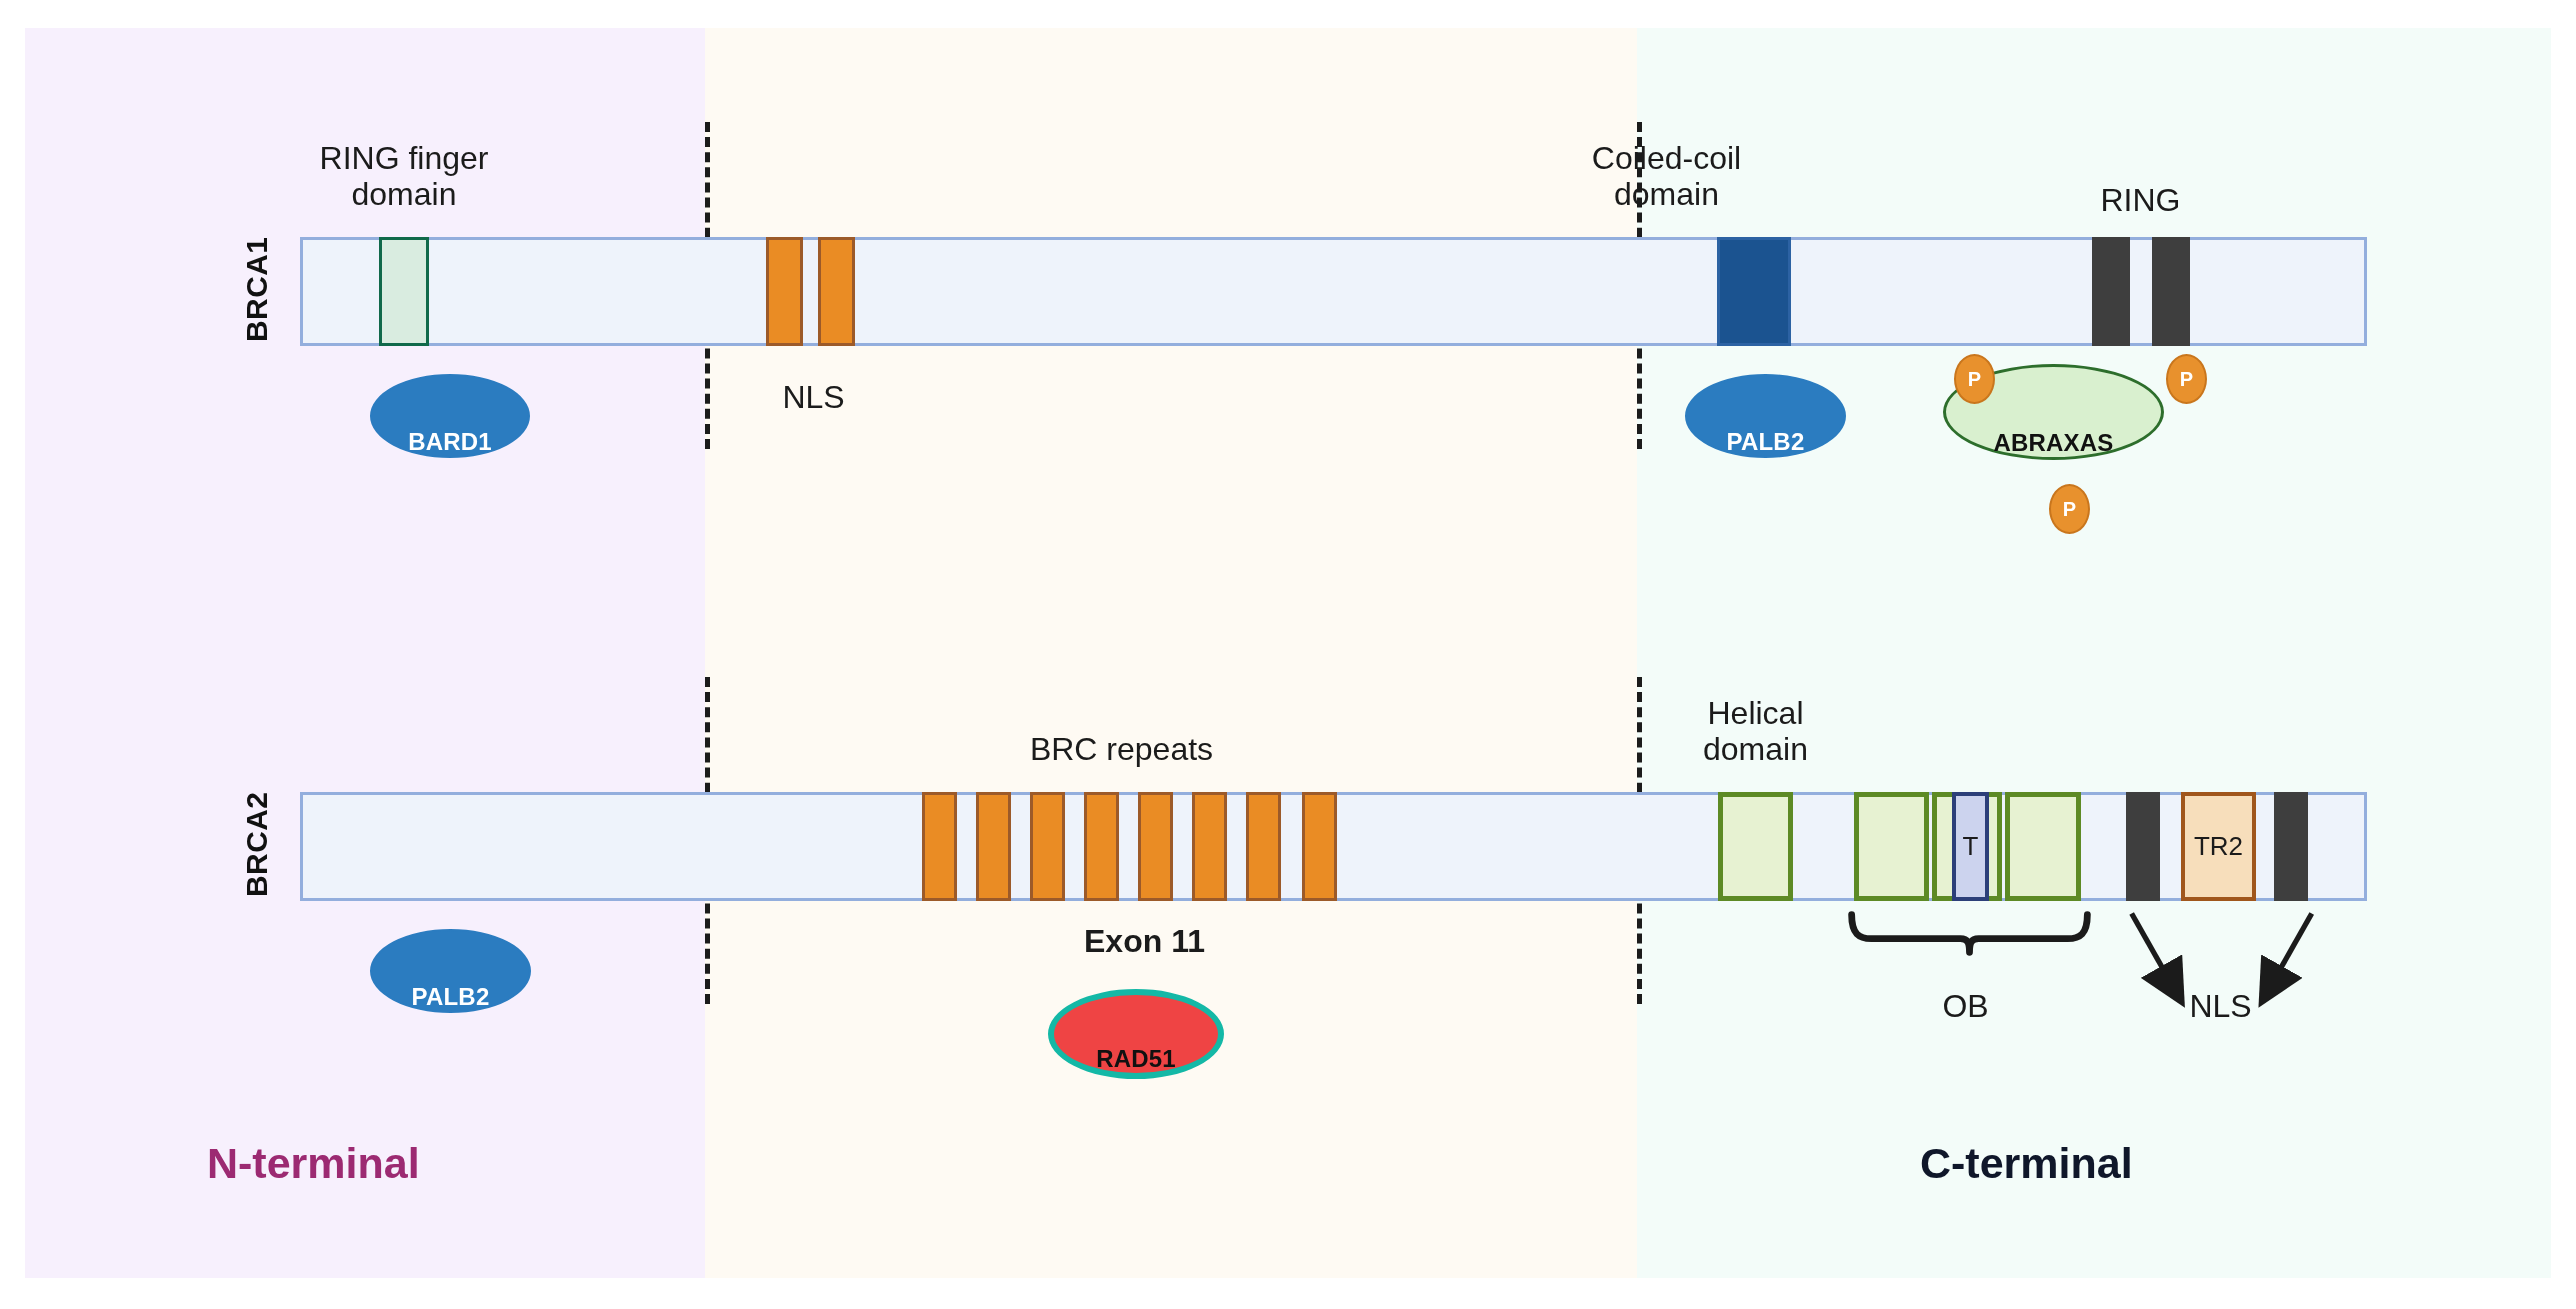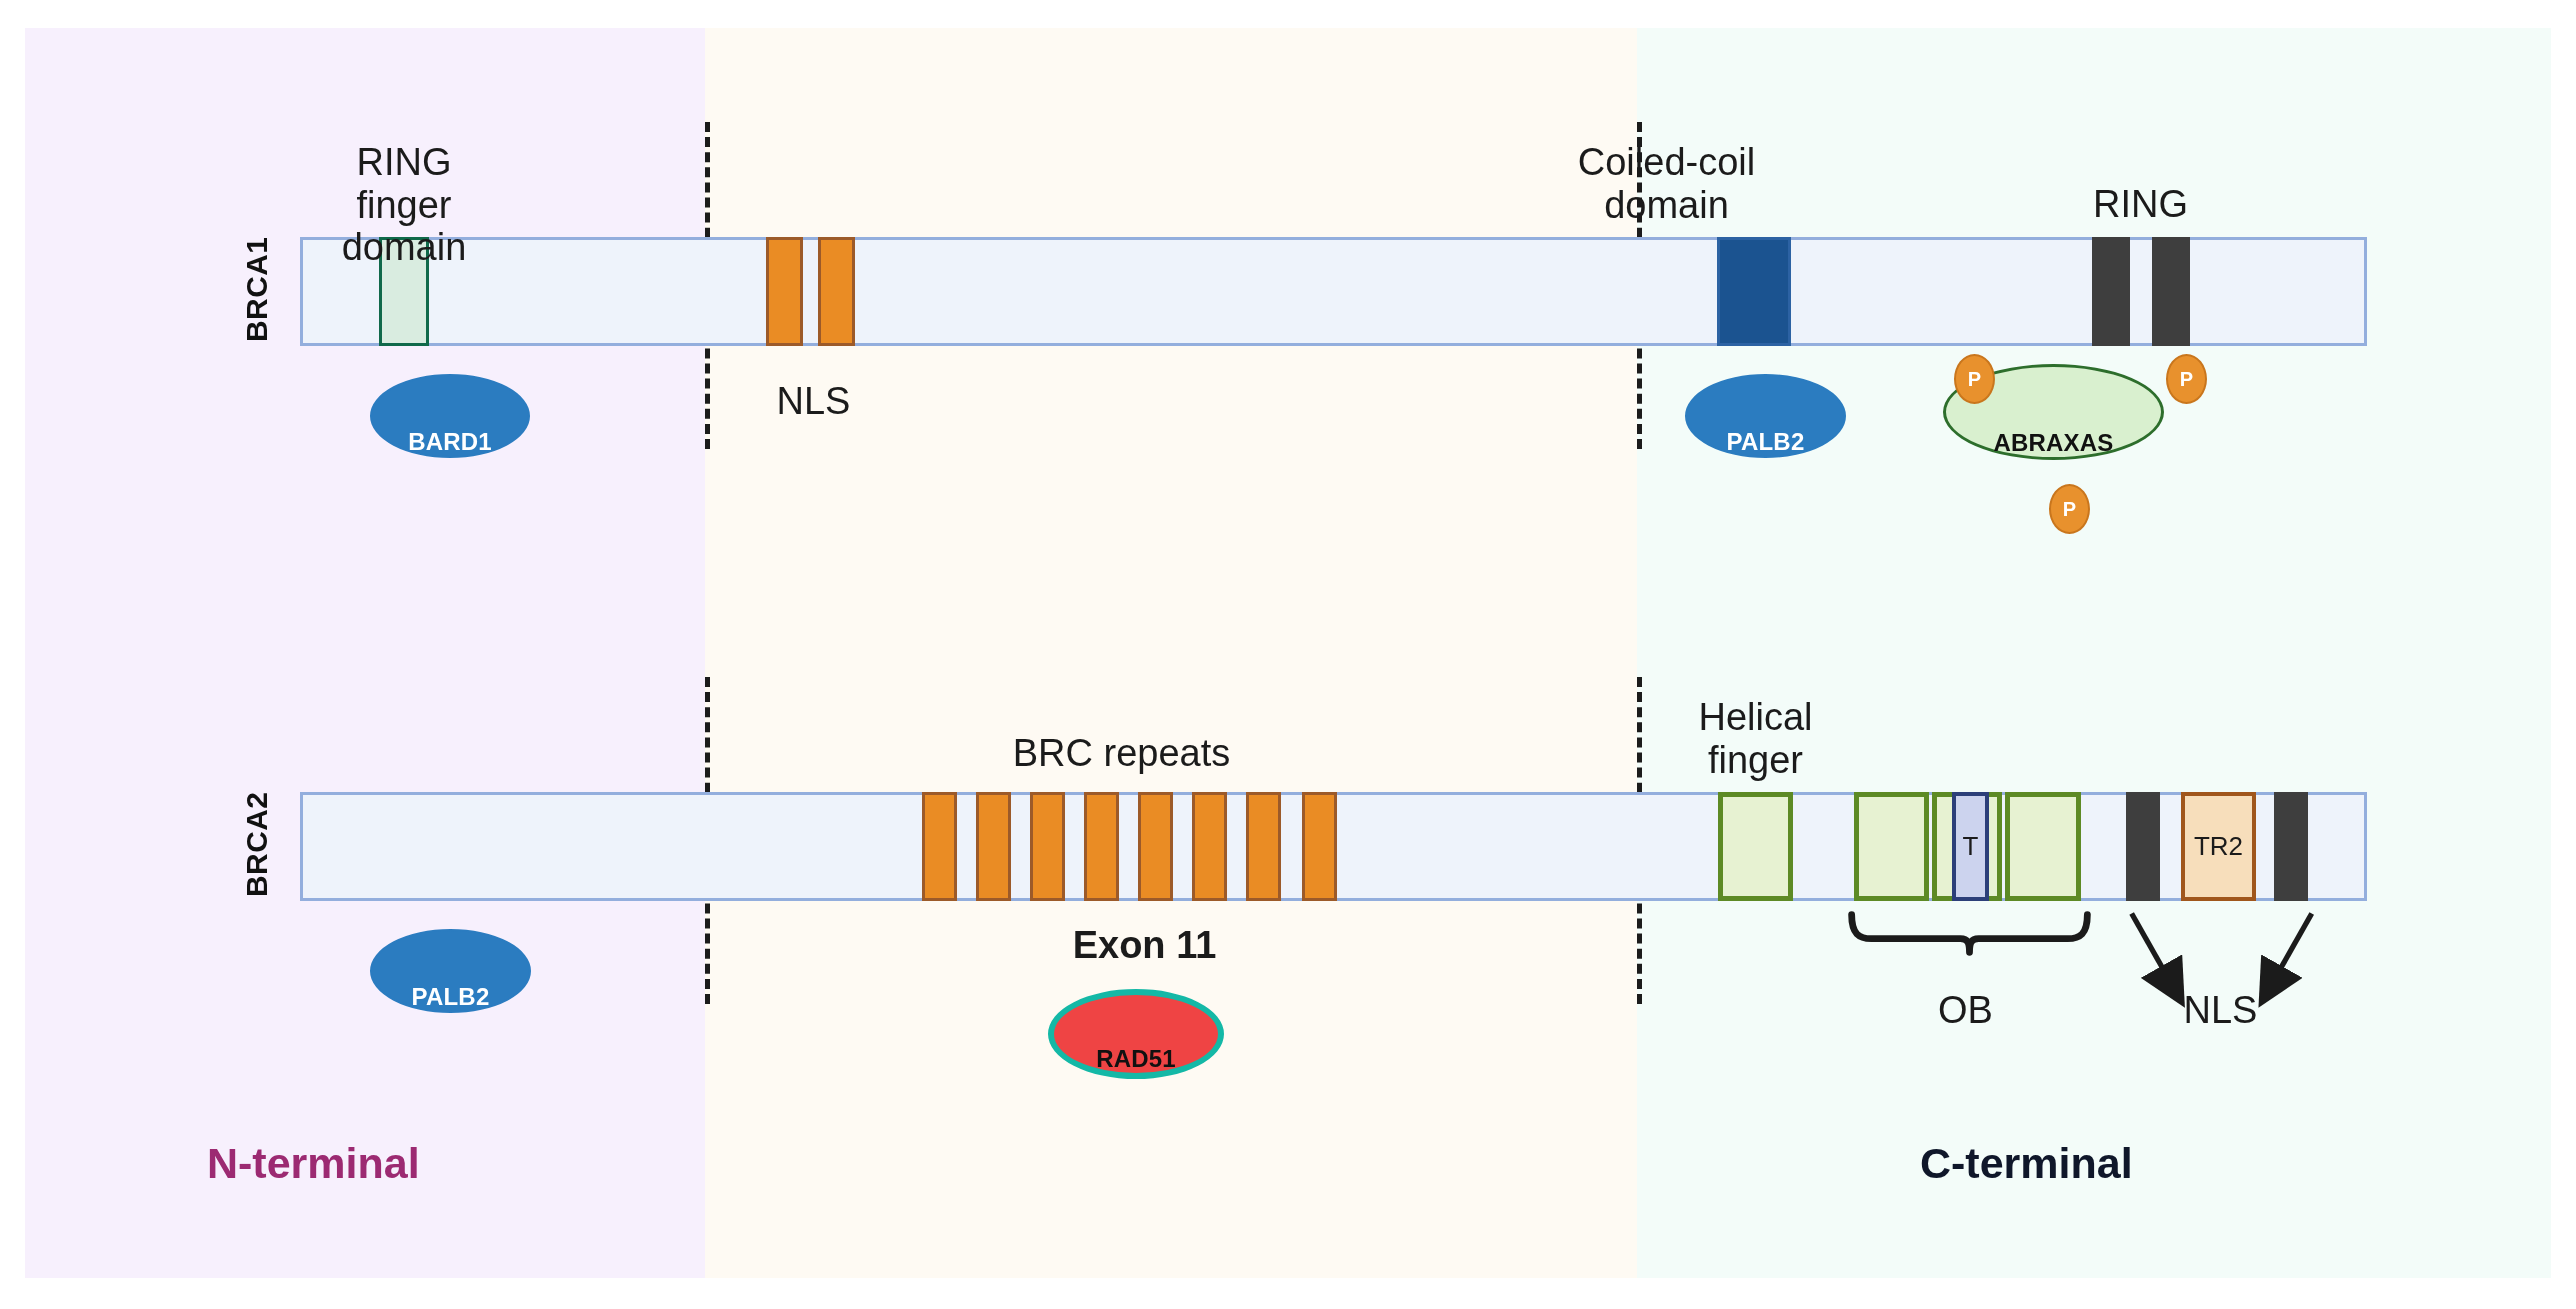--- a/index.html
+++ b/index.html
@@ -27,21 +27,21 @@
             transform:rotate(-90deg);transform-origin:left top;white-space:nowrap;
             letter-spacing:0.4px;}
 
   
   .dom{position:absolute;box-sizing:border-box;}
   .dom-label{position:absolute;left:0;top:0;width:100%;height:100%;
              display:flex;align-items:center;justify-content:center;
              font-size:26px;color:#1b1b1b;}
 
   
-  .anno{position:absolute;font-size:38px;color:#1b1b1b;line-height:1.12;
+  .anno{position:absolute;font-size:32px;color:#1b1b1b;line-height:1.12;
         text-align:center;white-space:pre-line;}
   .anno.bold{font-weight:bold;}
 
   
   .oval{position:absolute;border-radius:50%;box-sizing:border-box;
         display:flex;align-items:flex-end;justify-content:center;
         font-size:24px;font-weight:bold;letter-spacing:0.2px;}
 
   
   .phos{position:absolute;width:41px;height:50px;border-radius:50%;
@@ -130,21 +130,21 @@
 
   <div class="dom" style="left:2126px;top:792px;width:34px;height:109px;background:#3e3e3e;"></div>
   <div class="dom" style="left:2181px;top:792px;width:75px;height:109px;background:#f7debb;border:4.6px solid #a0561c;">
     <span class="dom-label">TR2</span>
   </div>
   <div class="dom" style="left:2274px;top:792px;width:34px;height:109px;background:#3e3e3e;"></div>
 
   <div class="anno" style="left:958px;top:732px;width:327px;">BRC repeats</div>
   <div class="anno bold" style="left:1038px;top:924px;width:213px;">Exon 11</div>
   <div class="anno" style="left:1653px;top:696px;width:205px;">Helical
-finger</div>
+domain</div>
   <div class="anno" style="left:1901px;top:989px;width:129px;">OB</div>
   <div class="anno" style="left:2152px;top:989px;width:137px;">NLS</div>
 
   <svg style="left:1848px;top:910px;" width="243" height="68" viewBox="0 0 320 90">
     <path d="M4,6 C4,32 14,38 30,38 L148,38 C158,38 160,44 160,56 C160,44 162,38 172,38 L290,38 C306,38 316,32 316,6" fill="none" stroke="#1b1b1b" stroke-width="9" stroke-linecap="round" stroke-linejoin="round"></path>
   </svg>
 
   <svg style="left:2107px;top:909px;" width="122" height="106" viewBox="0 0 160 140">
     <defs>
       <marker id="ah1" markerWidth="9" markerHeight="9" refX="6" refY="4.5" orient="auto">

